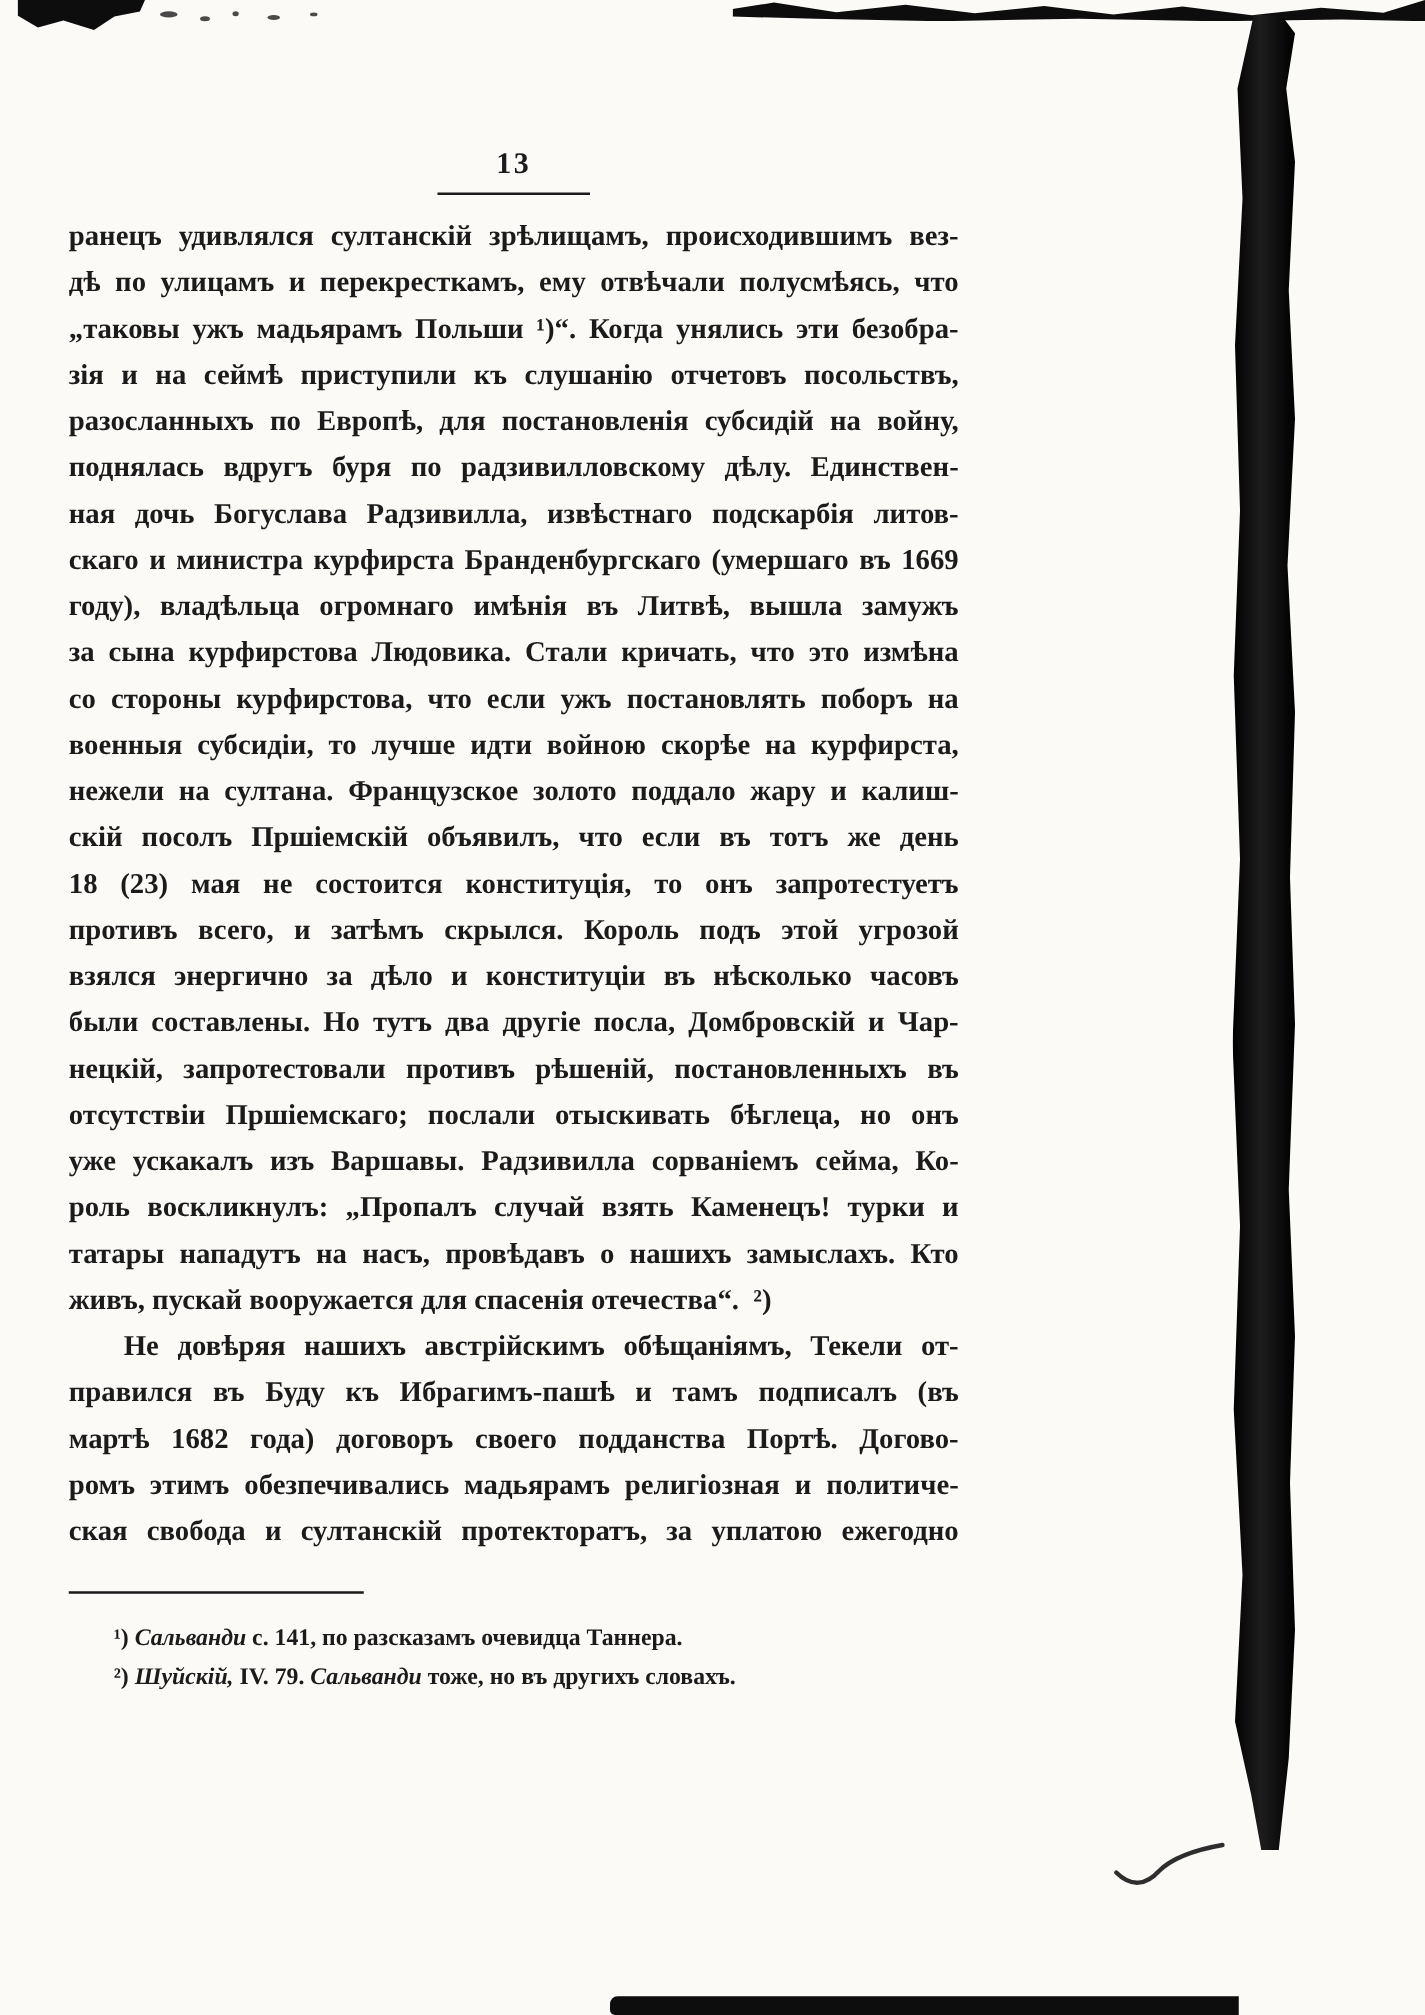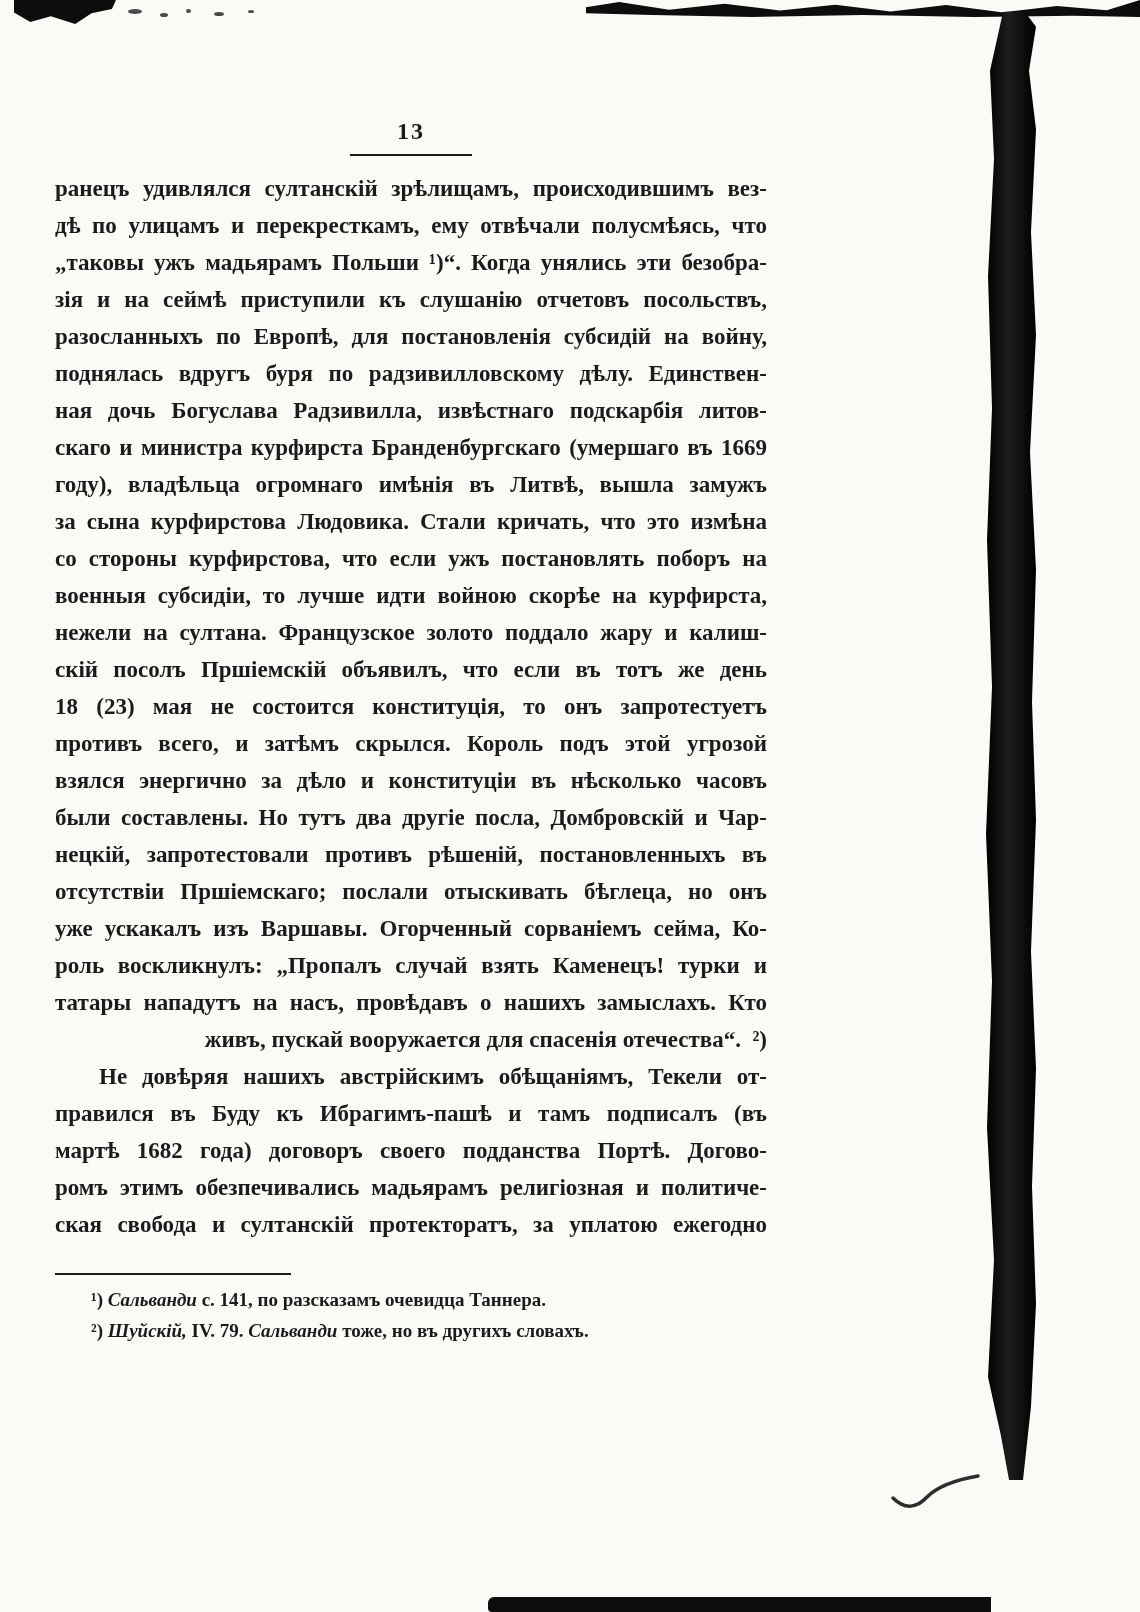--- a/index.html
+++ b/index.html
@@ -68,30 +68,30 @@
     display: flex;
     justify-content: space-between;
     height: 37px;
     line-height: 37px;
     white-space: pre;
     overflow: visible;
   }
   .line.indent { padding-left: 44px; }
   .line.last {
     display: block;
-    text-align: right;
+    text-align: left;
   }
   .footnote-rule {
     width: 236px;
     height: 2px;
     background: #1b1b1b;
     margin-top: 30px;
   }
   .footnotes {
-    margin-top: 9px;
+    margin-top: 20px;
     font-size: 19px;
     font-weight: 700;
     line-height: 31px;
   }
   .footnote { text-indent: 36px; }
   .fn-italic { font-style: italic; }
 </style>
 </head>
 <body>
 
@@ -127,21 +127,21 @@
         <div class="line"><span>со</span><span>стороны</span><span>курфирстова,</span><span>что</span><span>если</span><span>ужъ</span><span>постановлять</span><span>поборъ</span><span>на</span></div>
         <div class="line"><span>военныя</span><span>субсидіи,</span><span>то</span><span>лучше</span><span>идти</span><span>войною</span><span>скорѣе</span><span>на</span><span>курфирста,</span></div>
         <div class="line"><span>нежели</span><span>на</span><span>султана.</span><span>Французское</span><span>золото</span><span>поддало</span><span>жару</span><span>и</span><span>калиш-</span></div>
         <div class="line"><span>скій</span><span>посолъ</span><span>Пршіемскій</span><span>объявилъ,</span><span>что</span><span>если</span><span>въ</span><span>тотъ</span><span>же</span><span>день</span></div>
         <div class="line"><span>18</span><span>(23)</span><span>мая</span><span>не</span><span>состоится</span><span>конституція,</span><span>то</span><span>онъ</span><span>запротестуетъ</span></div>
         <div class="line"><span>противъ</span><span>всего,</span><span>и</span><span>затѣмъ</span><span>скрылся.</span><span>Король</span><span>подъ</span><span>этой</span><span>угрозой</span></div>
         <div class="line"><span>взялся</span><span>энергично</span><span>за</span><span>дѣло</span><span>и</span><span>конституціи</span><span>въ</span><span>нѣсколько</span><span>часовъ</span></div>
         <div class="line"><span>были</span><span>составлены.</span><span>Но</span><span>тутъ</span><span>два</span><span>другіе</span><span>посла,</span><span>Домбровскій</span><span>и</span><span>Чар-</span></div>
         <div class="line"><span>нецкій,</span><span>запротестовали</span><span>противъ</span><span>рѣшеній,</span><span>постановленныхъ</span><span>въ</span></div>
         <div class="line"><span>отсутствіи</span><span>Пршіемскаго;</span><span>послали</span><span>отыскивать</span><span>бѣглеца,</span><span>но</span><span>онъ</span></div>
-        <div class="line"><span>уже</span><span>ускакалъ</span><span>изъ</span><span>Варшавы.</span><span>Огорченный</span><span>сорваніемъ</span><span>сейма,</span><span>Ко-</span></div>
+        <div class="line"><span>уже</span><span>ускакалъ</span><span>изъ</span><span>Варшавы.</span><span>Радзивилла</span><span>сорваніемъ</span><span>сейма,</span><span>Ко-</span></div>
         <div class="line"><span>роль</span><span>воскликнулъ:</span><span>„Пропалъ</span><span>случай</span><span>взять</span><span>Каменецъ!</span><span>турки</span><span>и</span></div>
         <div class="line"><span>татары</span><span>нападутъ</span><span>на</span><span>насъ,</span><span>провѣдавъ</span><span>о</span><span>нашихъ</span><span>замыслахъ.</span><span>Кто</span></div>
         <div class="line last">живъ, пускай вооружается для спасенія отечества“.  ²)</div>
         <div class="line indent"><span>Не</span><span>довѣряя</span><span>нашихъ</span><span>австрійскимъ</span><span>обѣщаніямъ,</span><span>Текели</span><span>от-</span></div>
         <div class="line"><span>правился</span><span>въ</span><span>Буду</span><span>къ</span><span>Ибрагимъ-пашѣ</span><span>и</span><span>тамъ</span><span>подписалъ</span><span>(въ</span></div>
         <div class="line"><span>мартѣ</span><span>1682</span><span>года)</span><span>договоръ</span><span>своего</span><span>подданства</span><span>Портѣ.</span><span>Догово-</span></div>
         <div class="line"><span>ромъ</span><span>этимъ</span><span>обезпечивались</span><span>мадьярамъ</span><span>религіозная</span><span>и</span><span>политиче-</span></div>
         <div class="line"><span>ская</span><span>свобода</span><span>и</span><span>султанскій</span><span>протекторатъ,</span><span>за</span><span>уплатою</span><span>ежегодно</span></div>
       </div>
     <div class="footnote-rule"></div>

